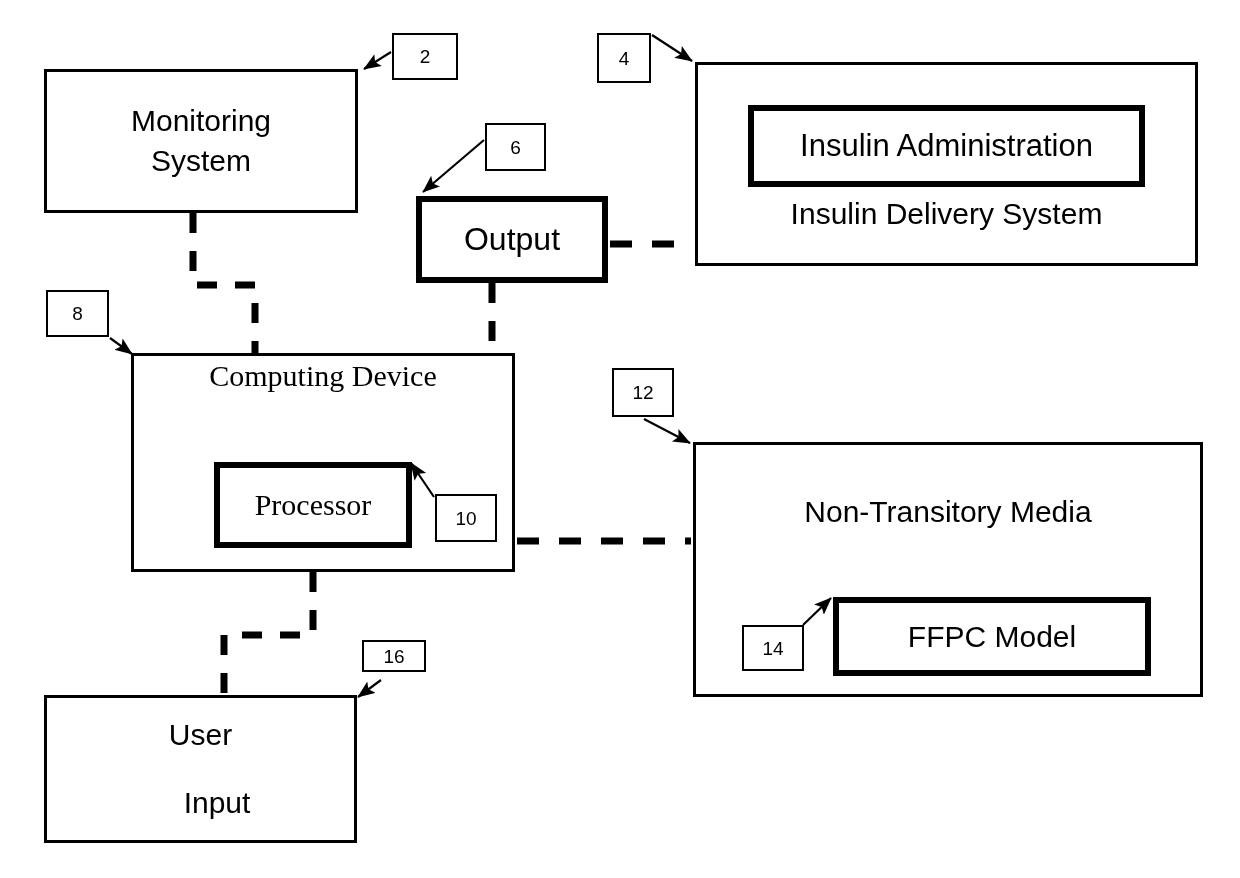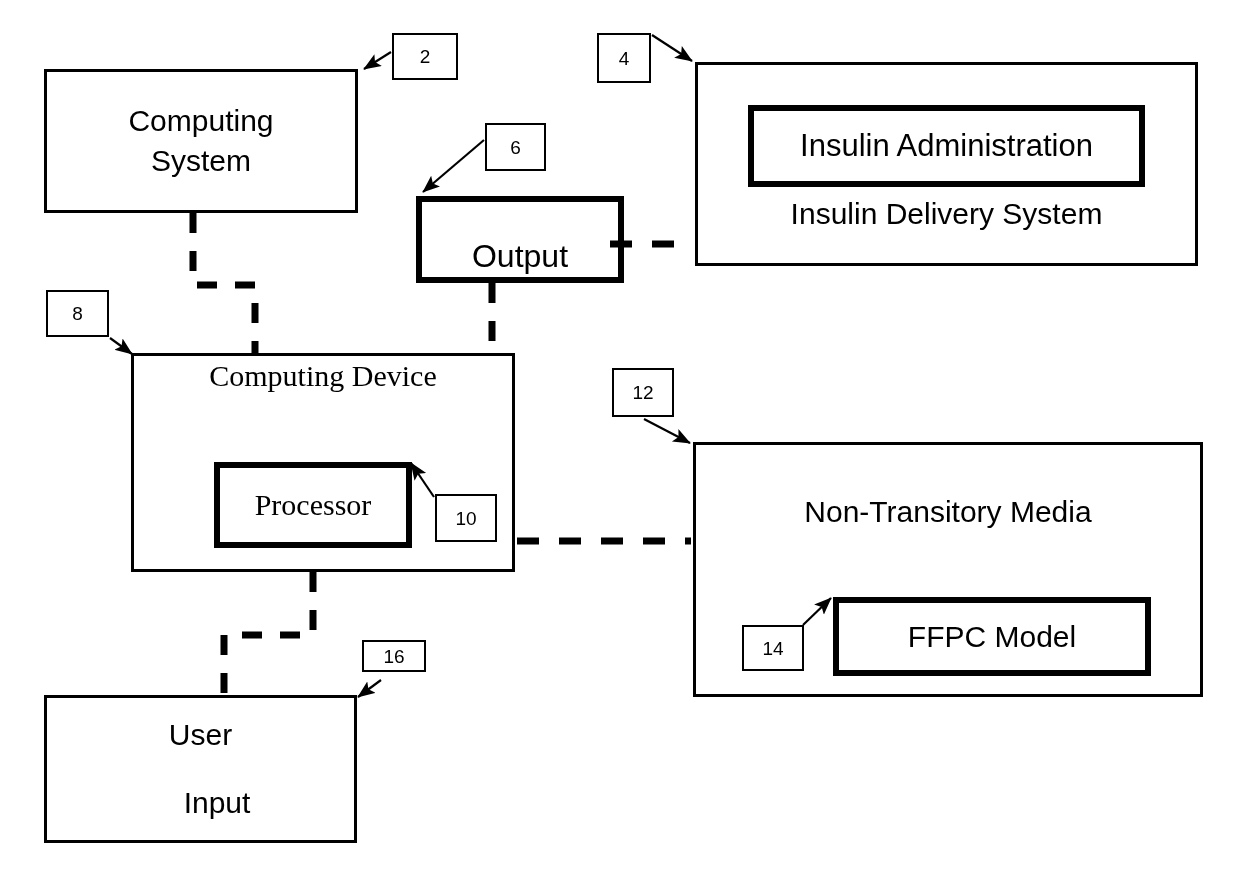--- a/index.html
+++ b/index.html
@@ -84,33 +84,33 @@
     </g>
     <g stroke="#000000" stroke-width="7" fill="none" stroke-dasharray="22 20" stroke-linecap="butt">
 
       <path d="M 610 244 L 693 244"></path>
 
       <path d="M 517 541 L 691 541"></path>
     </g>
   </svg>
 
   <div class="box thin" style="left:44px; top:69px; width:314px; height:144px; font-size:30px;">
-    <span class="line">Computing</span>
+    <span class="line">Monitoring</span>
     <span class="line">System</span>
   </div>
 
   <div class="box thin" style="left:695px; top:62px; width:503px; height:204px; justify-content:flex-start; padding-top:40px; font-size:30px;">
 
     <div class="box thick" style="position:relative; left:0; top:0; width:397px; height:82px; font-size:31px; flex:none;">
       <span class="line">Insulin Administration</span>
     </div>
     <span class="line" style="margin-top:7px;">Insulin Delivery System</span>
   </div>
 
-  <div class="box thick" style="left:416px; top:196px; width:208px; height:87px; font-size:32px;justify-content:flex-end;">
+  <div class="box thick" style="left:416px; top:196px; width:192px; height:87px; font-size:32px;">
     <span class="line">Output</span>
   </div>
 
   <div class="box thin" style="left:131px; top:353px; width:384px; height:219px; justify-content:flex-start; font-size:30px;font-family:Liberation Serif, serif;">
     <span class="line">Computing Device</span>
 
     <div class="box thick" style="position:absolute; left:80px; top:106px; width:198px; height:86px; font-size:30px;">
       <span class="line">Processor</span>
     </div>
   </div>

